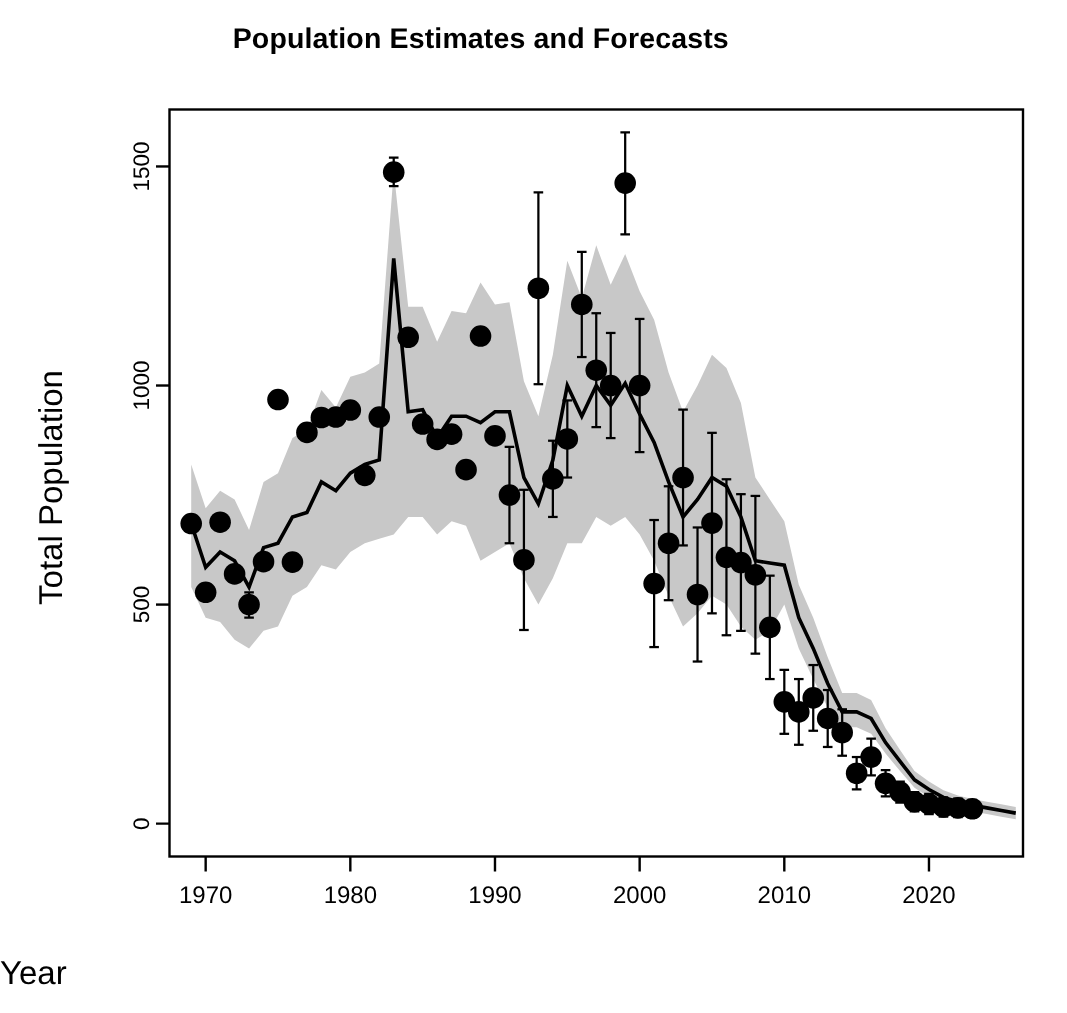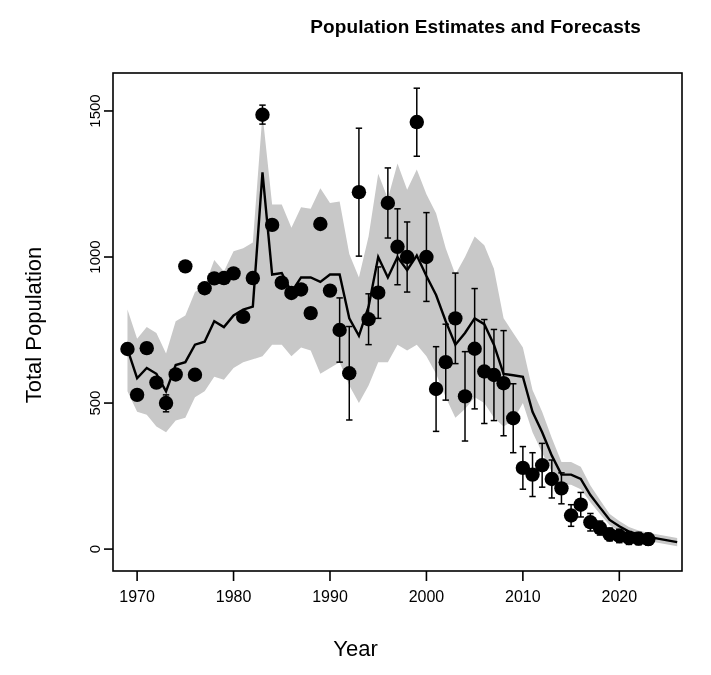--- a/index.html
+++ b/index.html
@@ -17,33 +17,32 @@
     position: relative;
     width: 711px;
     height: 675px;
     background: #ffffff;
   }
   #chart-title {
     position: absolute;
     left: 0;
     top: 16px;
     width: 641px;
-    text-align: right;
+    text-align: center;
     font-family: "Liberation Sans", sans-serif;
     font-size: 19px;
     font-weight: bold;
     color: #000000;
     letter-spacing: 0.1px;
   }
   #xlabel {
     position: absolute;
     left: 0;
     top: 636px;
     width: 711px;
-    text-align: center;
     font-family: "Liberation Sans", sans-serif;
     font-size: 22px;
     color: #000000;
   }
   #ylabel {
     position: absolute;
     left: -86px;
     top: 312px;
     width: 240px;
     text-align: center;

